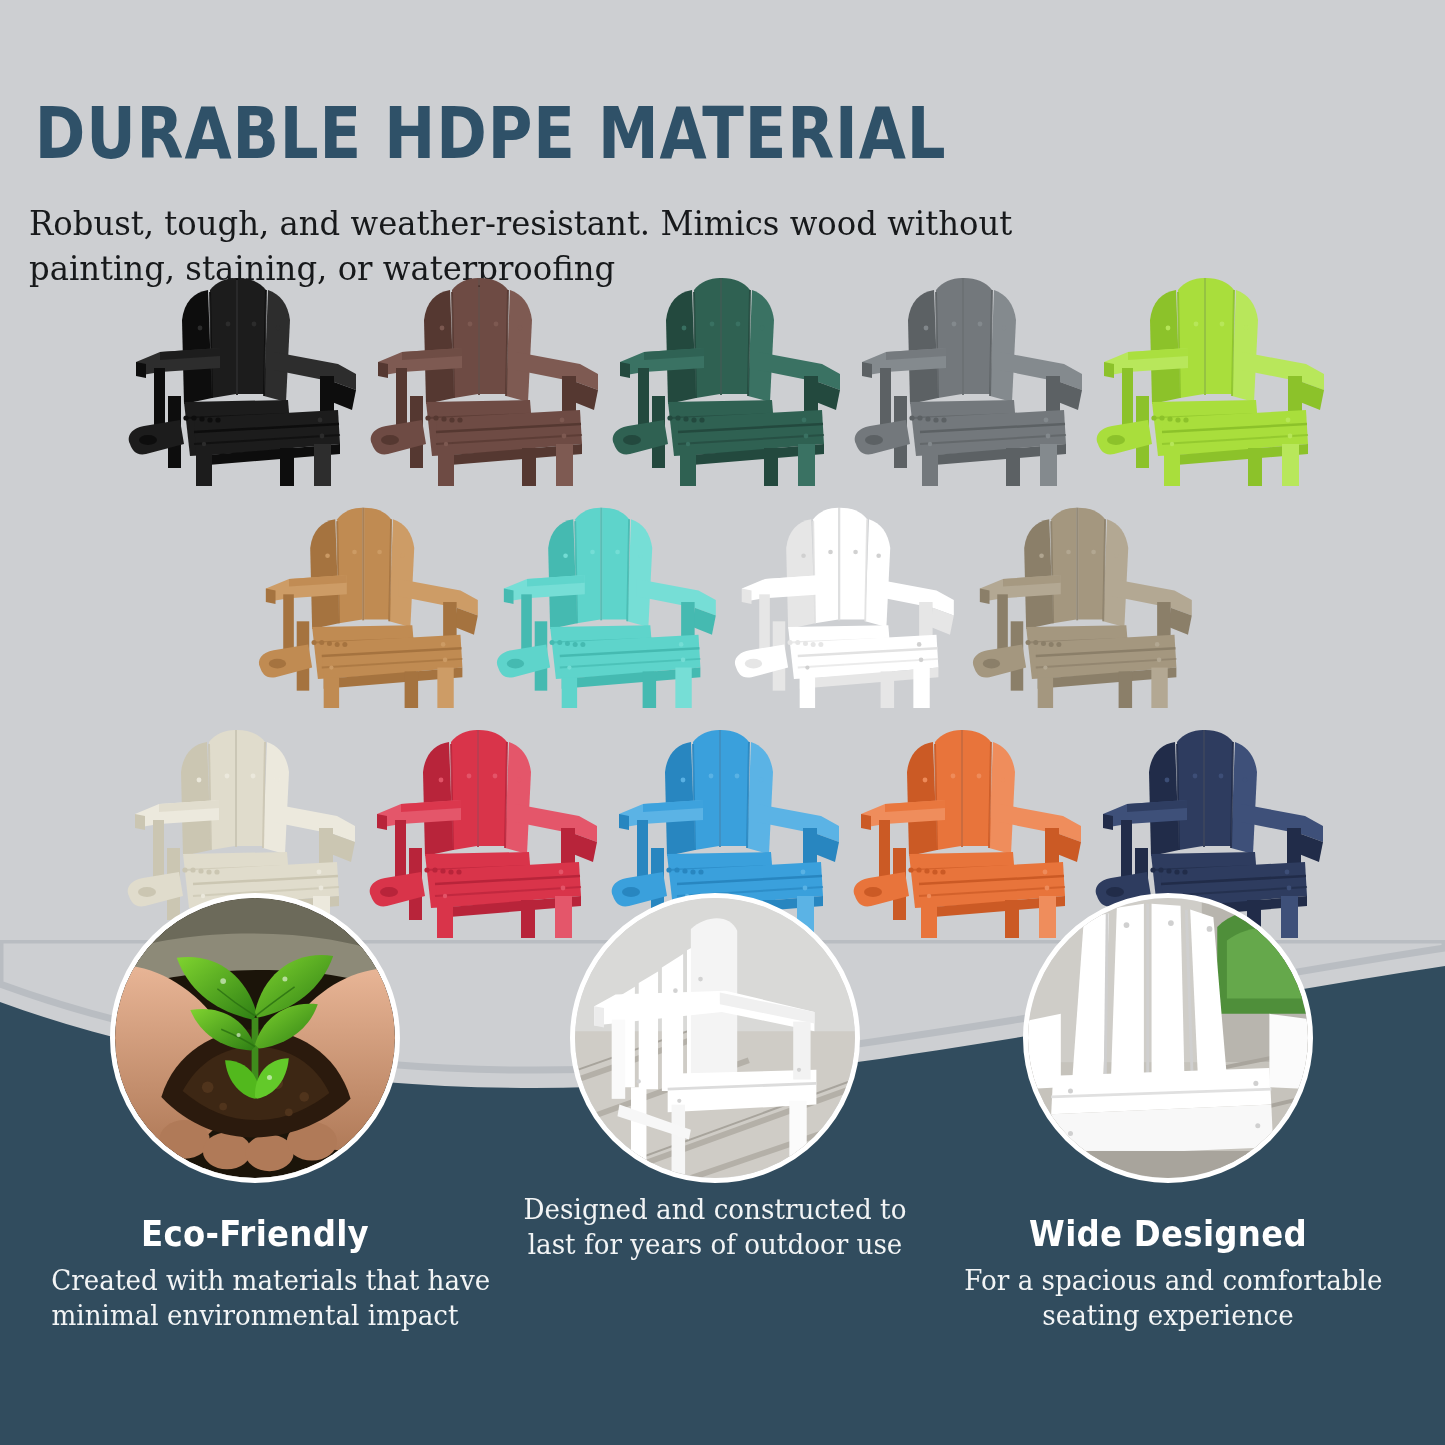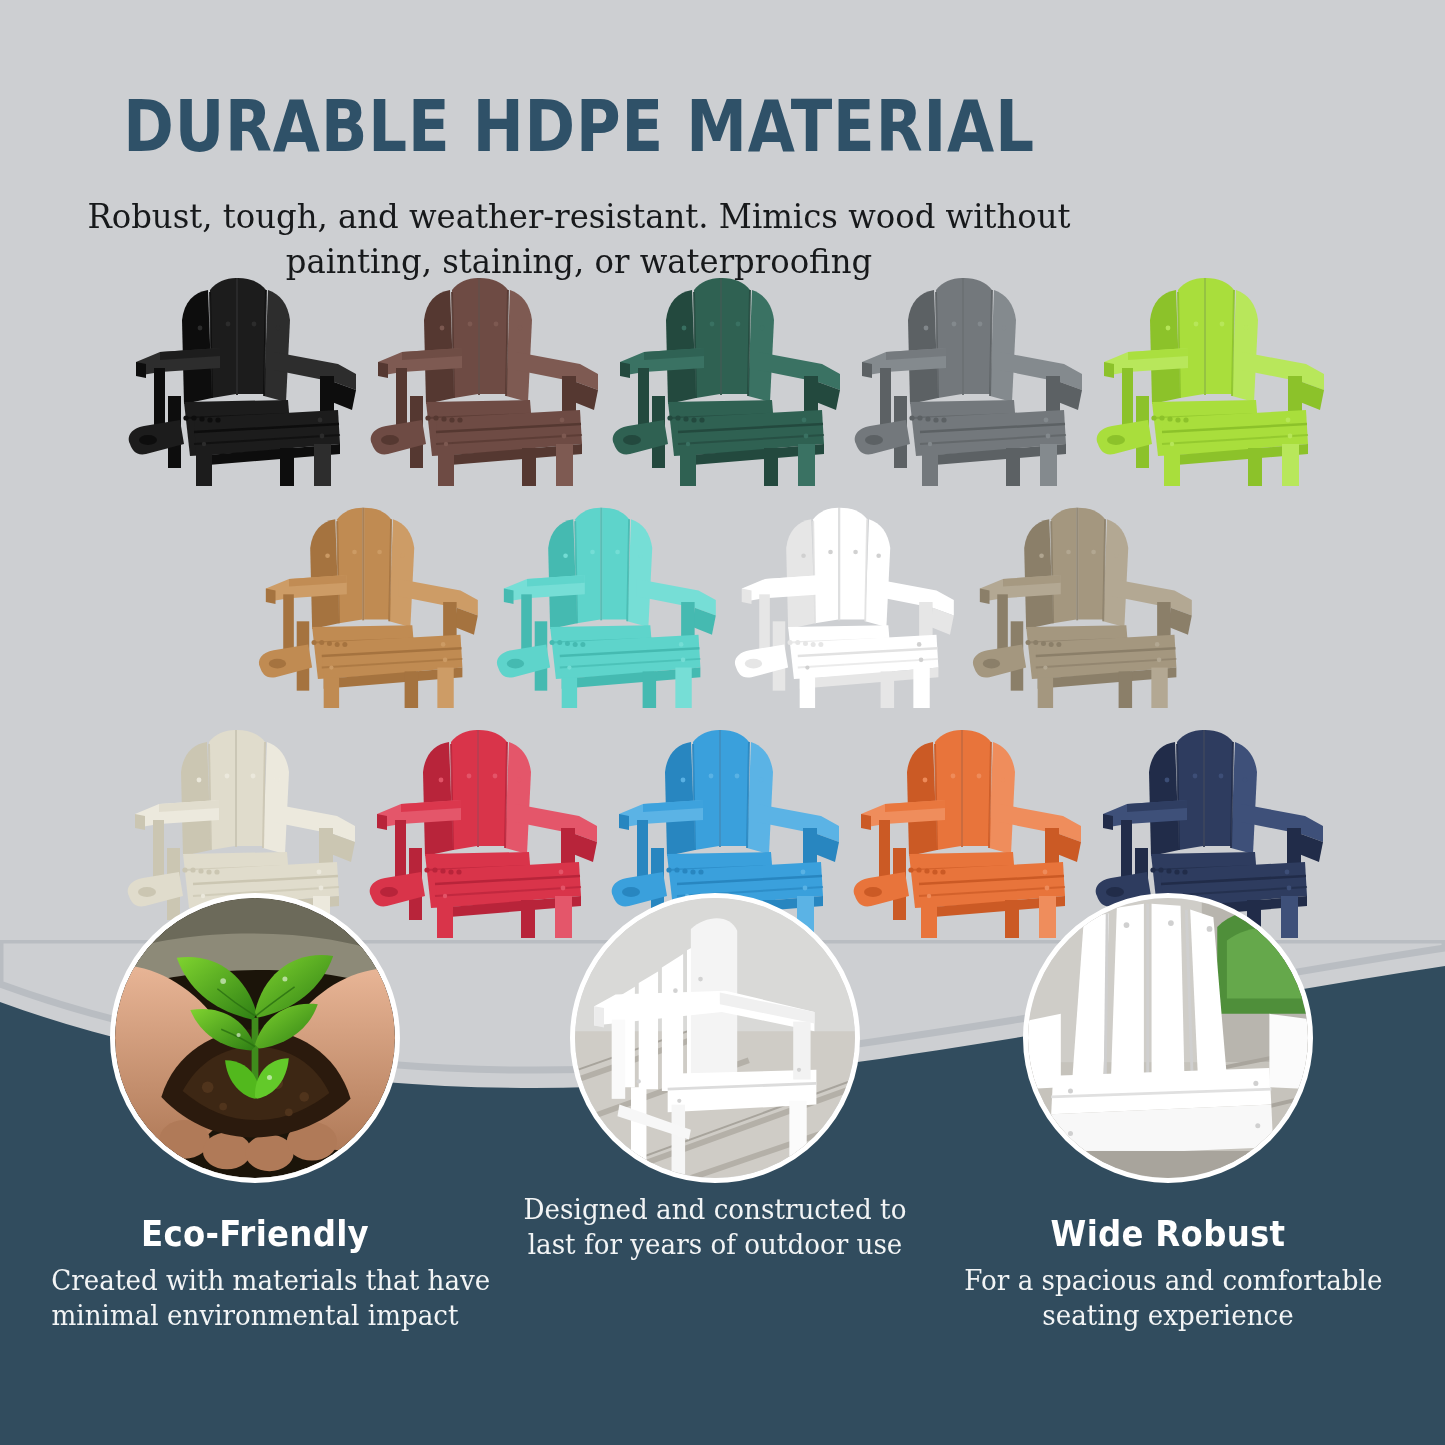--- a/index.html
+++ b/index.html
@@ -5,21 +5,21 @@
   * { margin:0; padding:0; box-sizing:border-box; }
   html,body { width:1445px; height:1445px; }
   body {
     font-family:"Liberation Sans", sans-serif;
     background:#cdcfd2;
     position:relative;
     overflow:hidden;
   }
 
   
-  .header { position:absolute; top:8px; left:0; width:1158px; text-align:center; }
+  .header { position:absolute; top:15px; left:0; width:1158px; text-align:left; }
   .title {
     font-family:"DejaVu Sans Condensed","Liberation Sans", sans-serif;
     font-weight:bold;
     font-size:72px;
     letter-spacing:1px;
     color:#2f5168;
     margin-top:76px;
     transform:scaleX(0.94);
     white-space:nowrap;
   }
@@ -1175,19 +1175,19 @@
             <circle cx="44" cy="200" r="2.6"></circle>
               <circle cx="236" cy="192" r="2.6"></circle>
             <circle cx="44" cy="244" r="2.6"></circle>
               <circle cx="238" cy="236" r="2.6"></circle>
           </g>
 
           <rect y="262" width="290" height="28" fill="#a8a49c"></rect>
         </g>
       </svg>
     </div>
-    <div class="feat-title">Wide Robust</div>
+    <div class="feat-title">Wide Designed</div>
     <div class="feat-desc">
       <span class="l">For a spacious and comfortable</span>
       <span class="l">seating experience</span>
     </div>
   </div>
 </div>
 
 </body></html>

